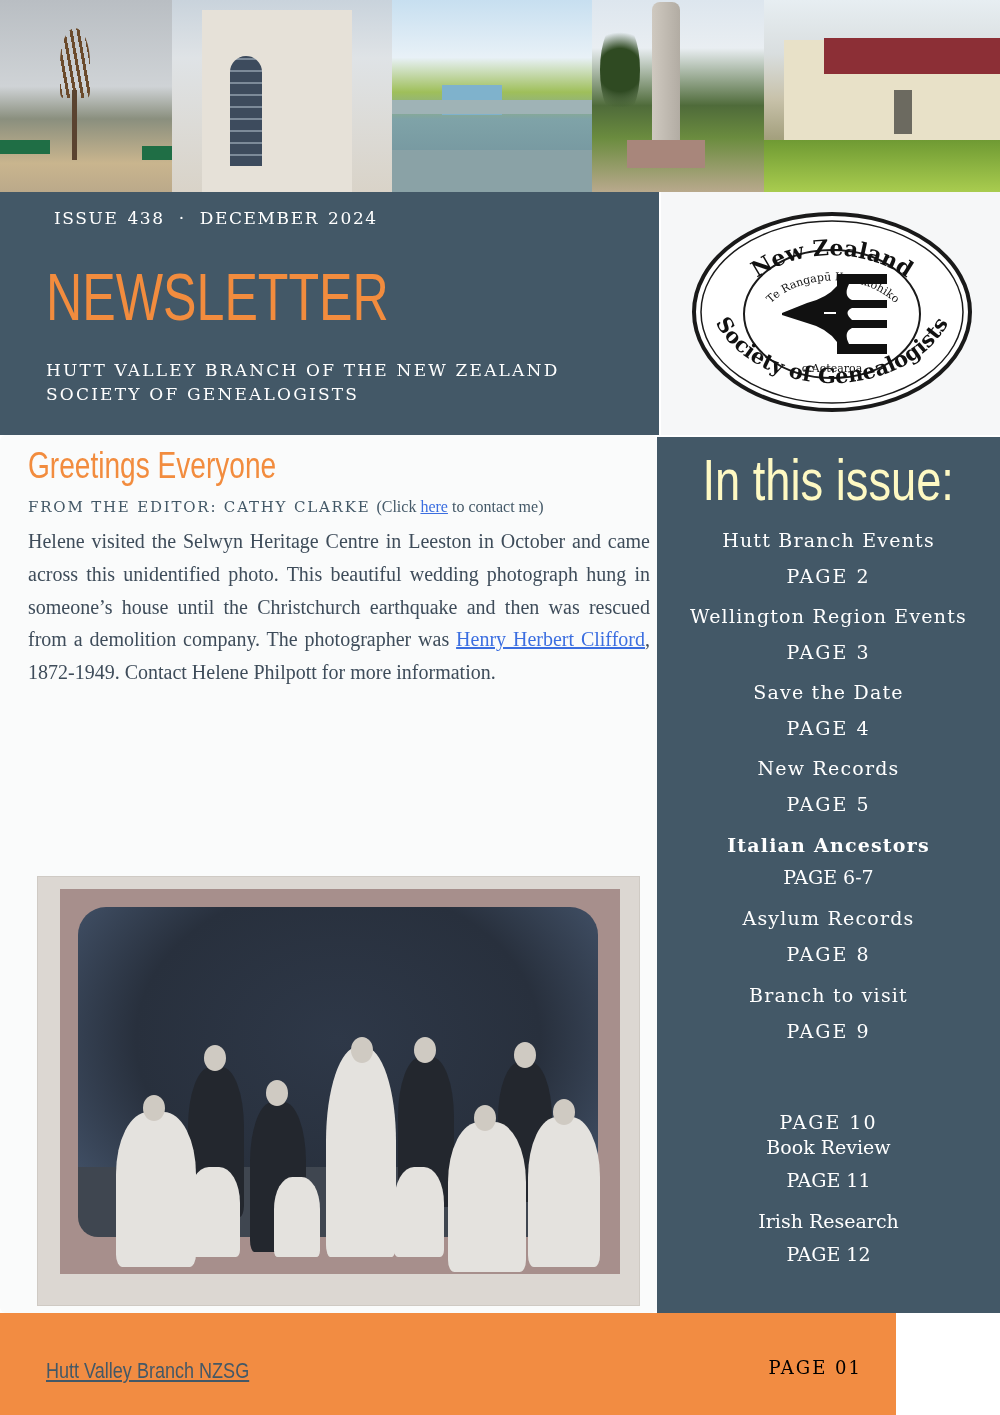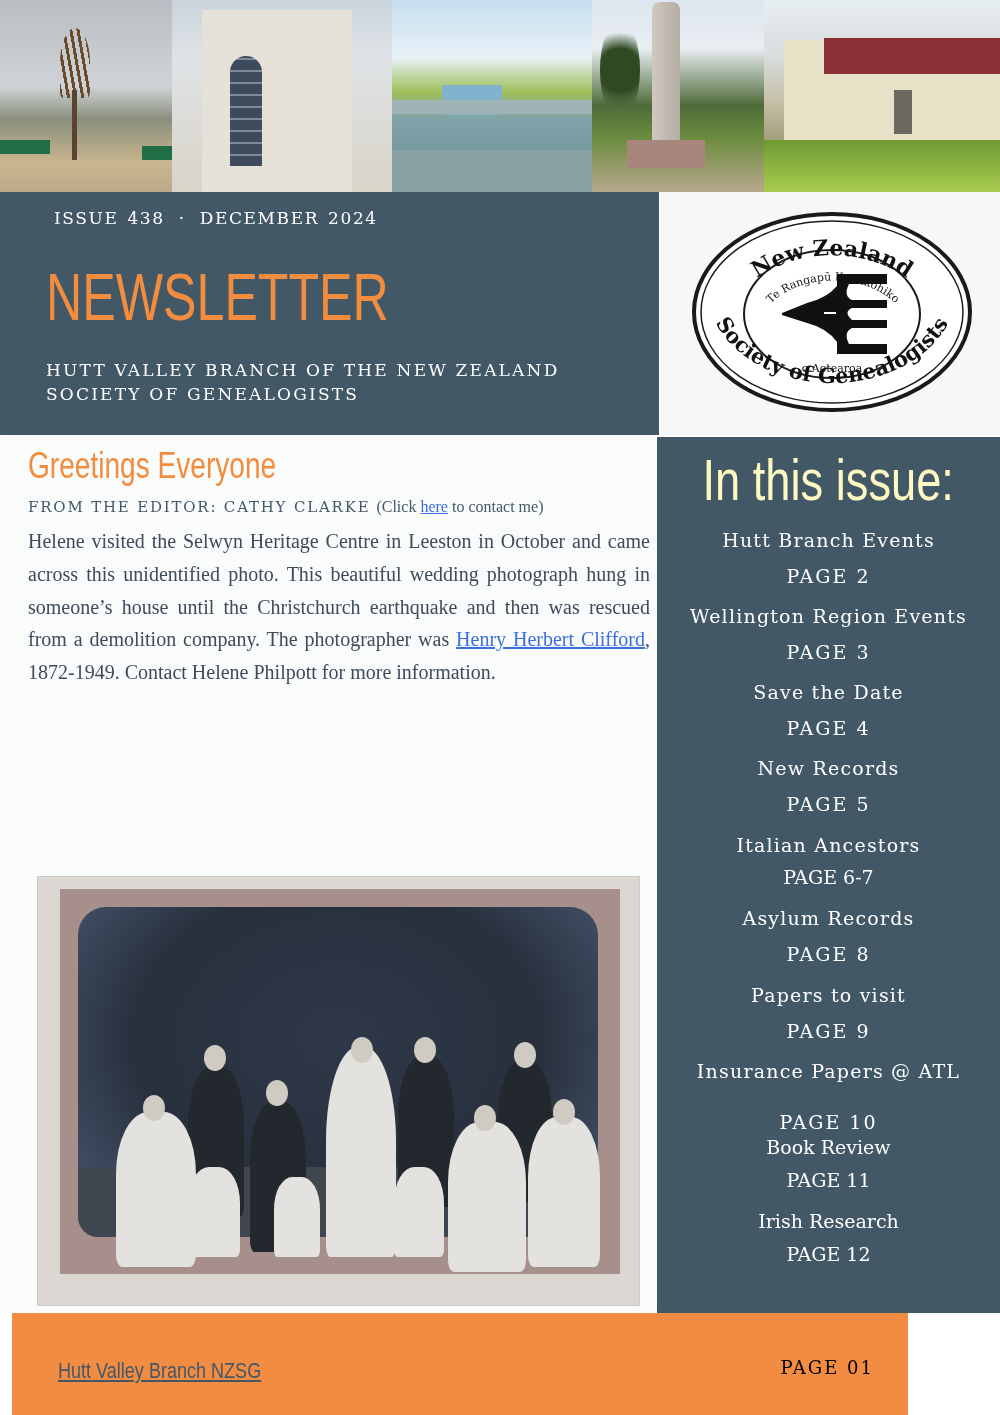--- a/index.html
+++ b/index.html
@@ -65,21 +65,21 @@
   .head { position:absolute; width:22px; height:26px; border-radius:50%; background:#cfcac2; }
 
   
   .toc { position:absolute; left:657px; top:435px; width:343px; height:878px; background:#435867; border-top:2px solid #ffffff; }
   .toc-title { position:absolute; left:0; width:343px; top:14px; text-align:center; color:#fef9c3; font-family:"Liberation Sans", sans-serif; font-size:58px; line-height:1; }
   .toc-title span { display:inline-block; transform:scaleX(0.78); }
   .toc-item { position:absolute; left:0; width:343px; text-align:center; color:#ffffff; font-family:"DejaVu Serif", serif; font-size:19px; line-height:24px; letter-spacing:1.2px; }
   .toc-page { position:absolute; left:0; width:343px; text-align:center; color:#ffffff; font-family:"DejaVu Serif", serif; font-size:19px; line-height:24px; letter-spacing:2px; }
 
   
-  .footer { position:absolute; left:12px; top:1313px; width:896px; height:102px; background:#f28c42; }
+  .footer { position:absolute; left:0; top:1313px; width:896px; height:102px; background:#f28c42; }
   .footer-link { position:absolute; left:46px; top:45px; color:#435867; font-family:"Liberation Sans", sans-serif; font-size:22px; text-decoration:underline; transform:scaleX(0.82); transform-origin:left top; white-space:nowrap; }
   .footer-page { position:absolute; right:34px; top:44px; color:#000000; font-family:"DejaVu Serif", serif; font-size:18px; letter-spacing:2px;text-align:center; }
 </style>
 </head>
 <body>
 
 <div class="photo-strip">
   <div class="photo ph1">
     <div class="fantail"></div>
     <div class="pole"></div>
@@ -193,30 +193,29 @@
 
   <div class="toc-item" style="top:167px;">Wellington Region Events</div>
   <div class="toc-page" style="top:203px;">PAGE 3</div>
 
   <div class="toc-item" style="top:243px;">Save the Date</div>
   <div class="toc-page" style="top:279px;">PAGE 4</div>
 
   <div class="toc-item" style="top:319px;">New Records</div>
   <div class="toc-page" style="top:355px;">PAGE 5</div>
 
-  <div class="toc-item" style="top:396px;">Italian Ancestors</div>
+  <div class="toc-item" style="top:396px;font-weight:bold;">Italian Ancestors</div>
   <div class="toc-page" style="top:428px;letter-spacing:0;">PAGE 6-7</div>
 
   <div class="toc-item" style="top:469px;">Asylum Records</div>
   <div class="toc-page" style="top:505px;">PAGE 8</div>
 
-  <div class="toc-item" style="top:546px;">Papers to visit</div>
+  <div class="toc-item" style="top:546px;">Branch to visit</div>
   <div class="toc-page" style="top:582px;">PAGE 9</div>
 
-  <div class="toc-item" style="top:622px;">Insurance Papers @ ATL</div>
   <div class="toc-page" style="top:673px;">PAGE 10</div>
 
   <div class="toc-item" style="top:698px;letter-spacing:0;">Book Review</div>
   <div class="toc-page" style="top:731px;letter-spacing:0;">PAGE 11</div>
 
   <div class="toc-item" style="top:772px;letter-spacing:0;">Irish Research</div>
   <div class="toc-page" style="top:805px;letter-spacing:0;">PAGE 12</div>
 </div>
 
 <div class="footer">

